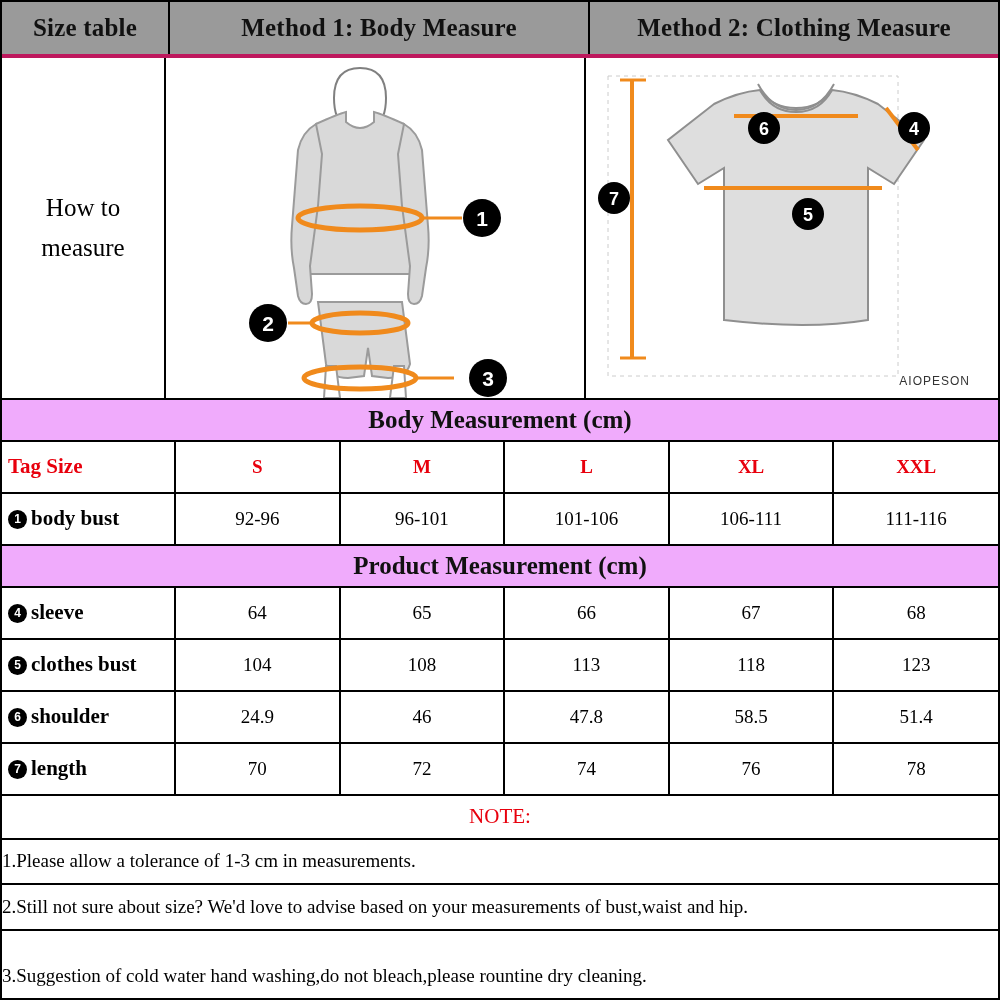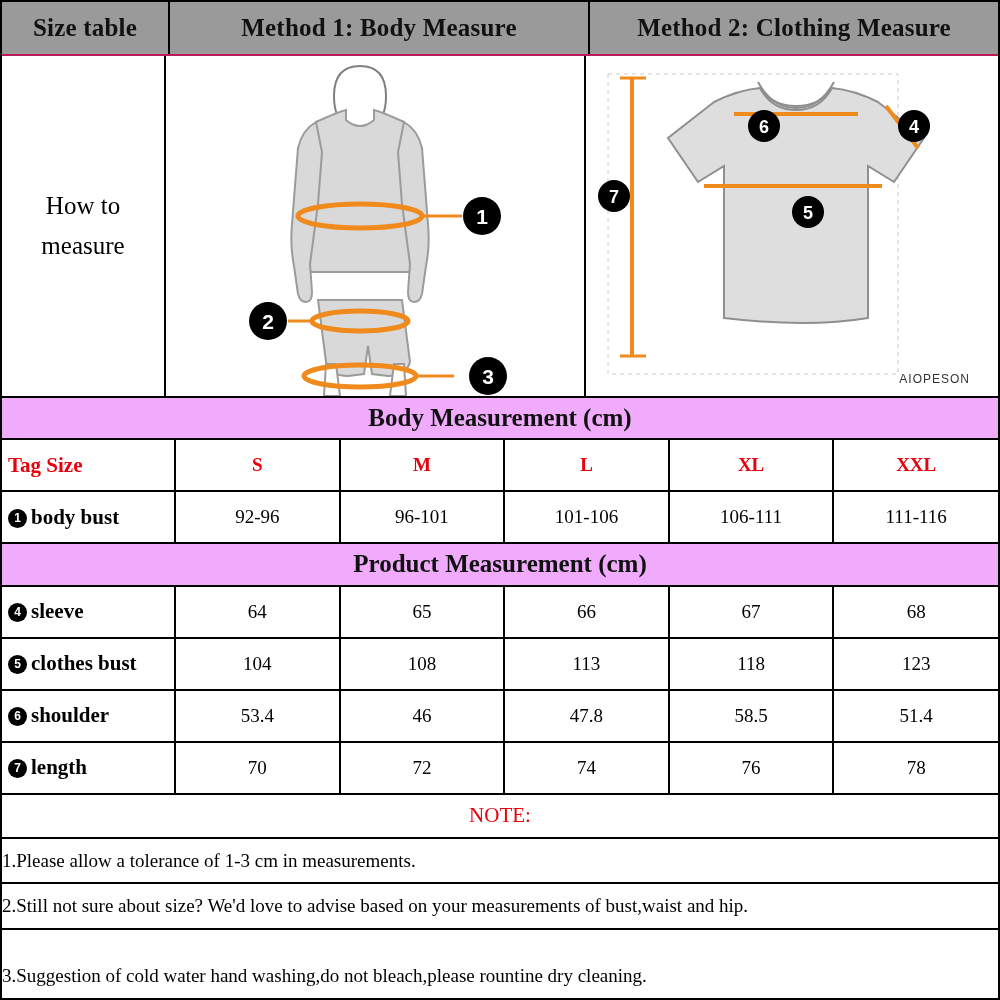--- a/index.html
+++ b/index.html
@@ -22,21 +22,21 @@
     display: flex;
     flex-direction: column;
     background: #fff;
   }
   
   .top-header {
     display: flex;
     height: 52px;
     flex: 0 0 52px;
     background: #9a9a9a;
-    border-bottom: 2px solid #be185d;
+    border-bottom: 4px solid #be185d;
   }
   .top-header .cell {
     display: flex;
     align-items: center;
     justify-content: center;
     font-size: 25px;
     font-weight: bold;
     color: #111;
     letter-spacing: .2px;
   }
@@ -304,21 +304,21 @@
       <td>104</td>
       <td>108</td>
       <td>113</td>
       <td>118</td>
       <td>123</td>
     </tr>
     <tr>
       <td class="col-label label-cell">
         <span class="bullet">6</span><span>shoulder</span>
       </td>
-      <td>53.4</td>
+      <td>24.9</td>
       <td>46</td>
       <td>47.8</td>
       <td>58.5</td>
       <td>51.4</td>
     </tr>
     <tr>
       <td class="col-label label-cell">
         <span class="bullet">7</span><span>length</span>
       </td>
       <td>70</td>

